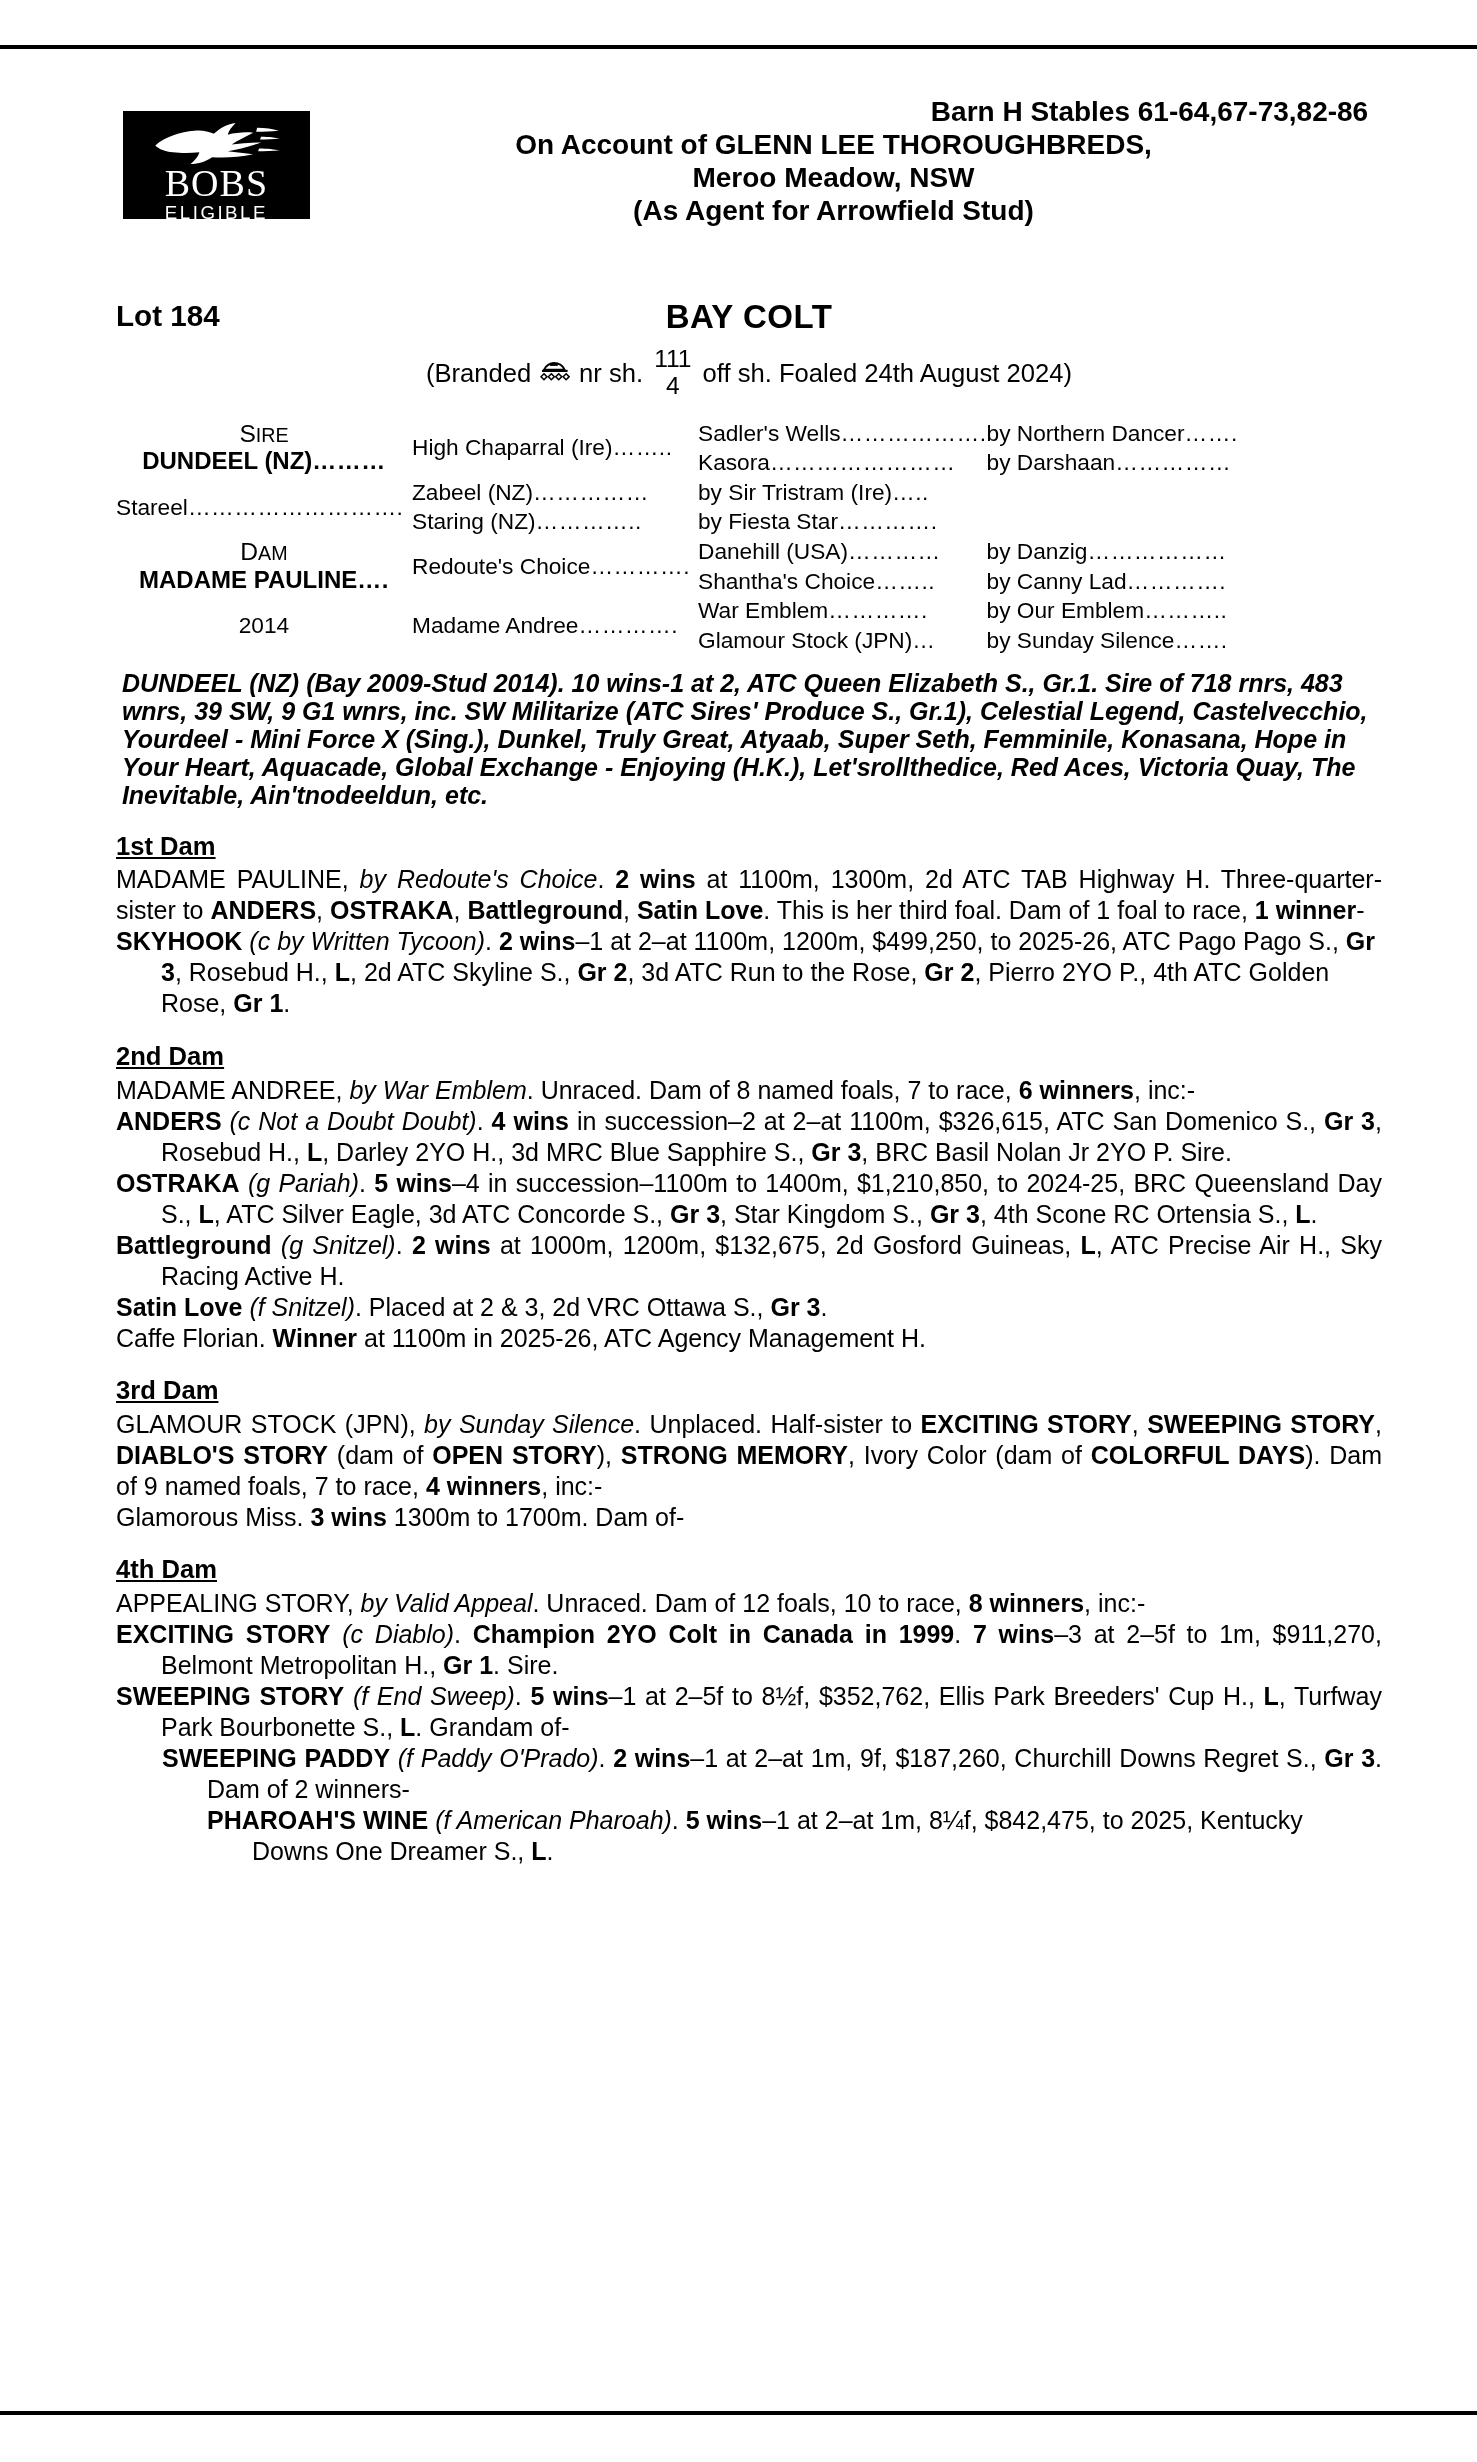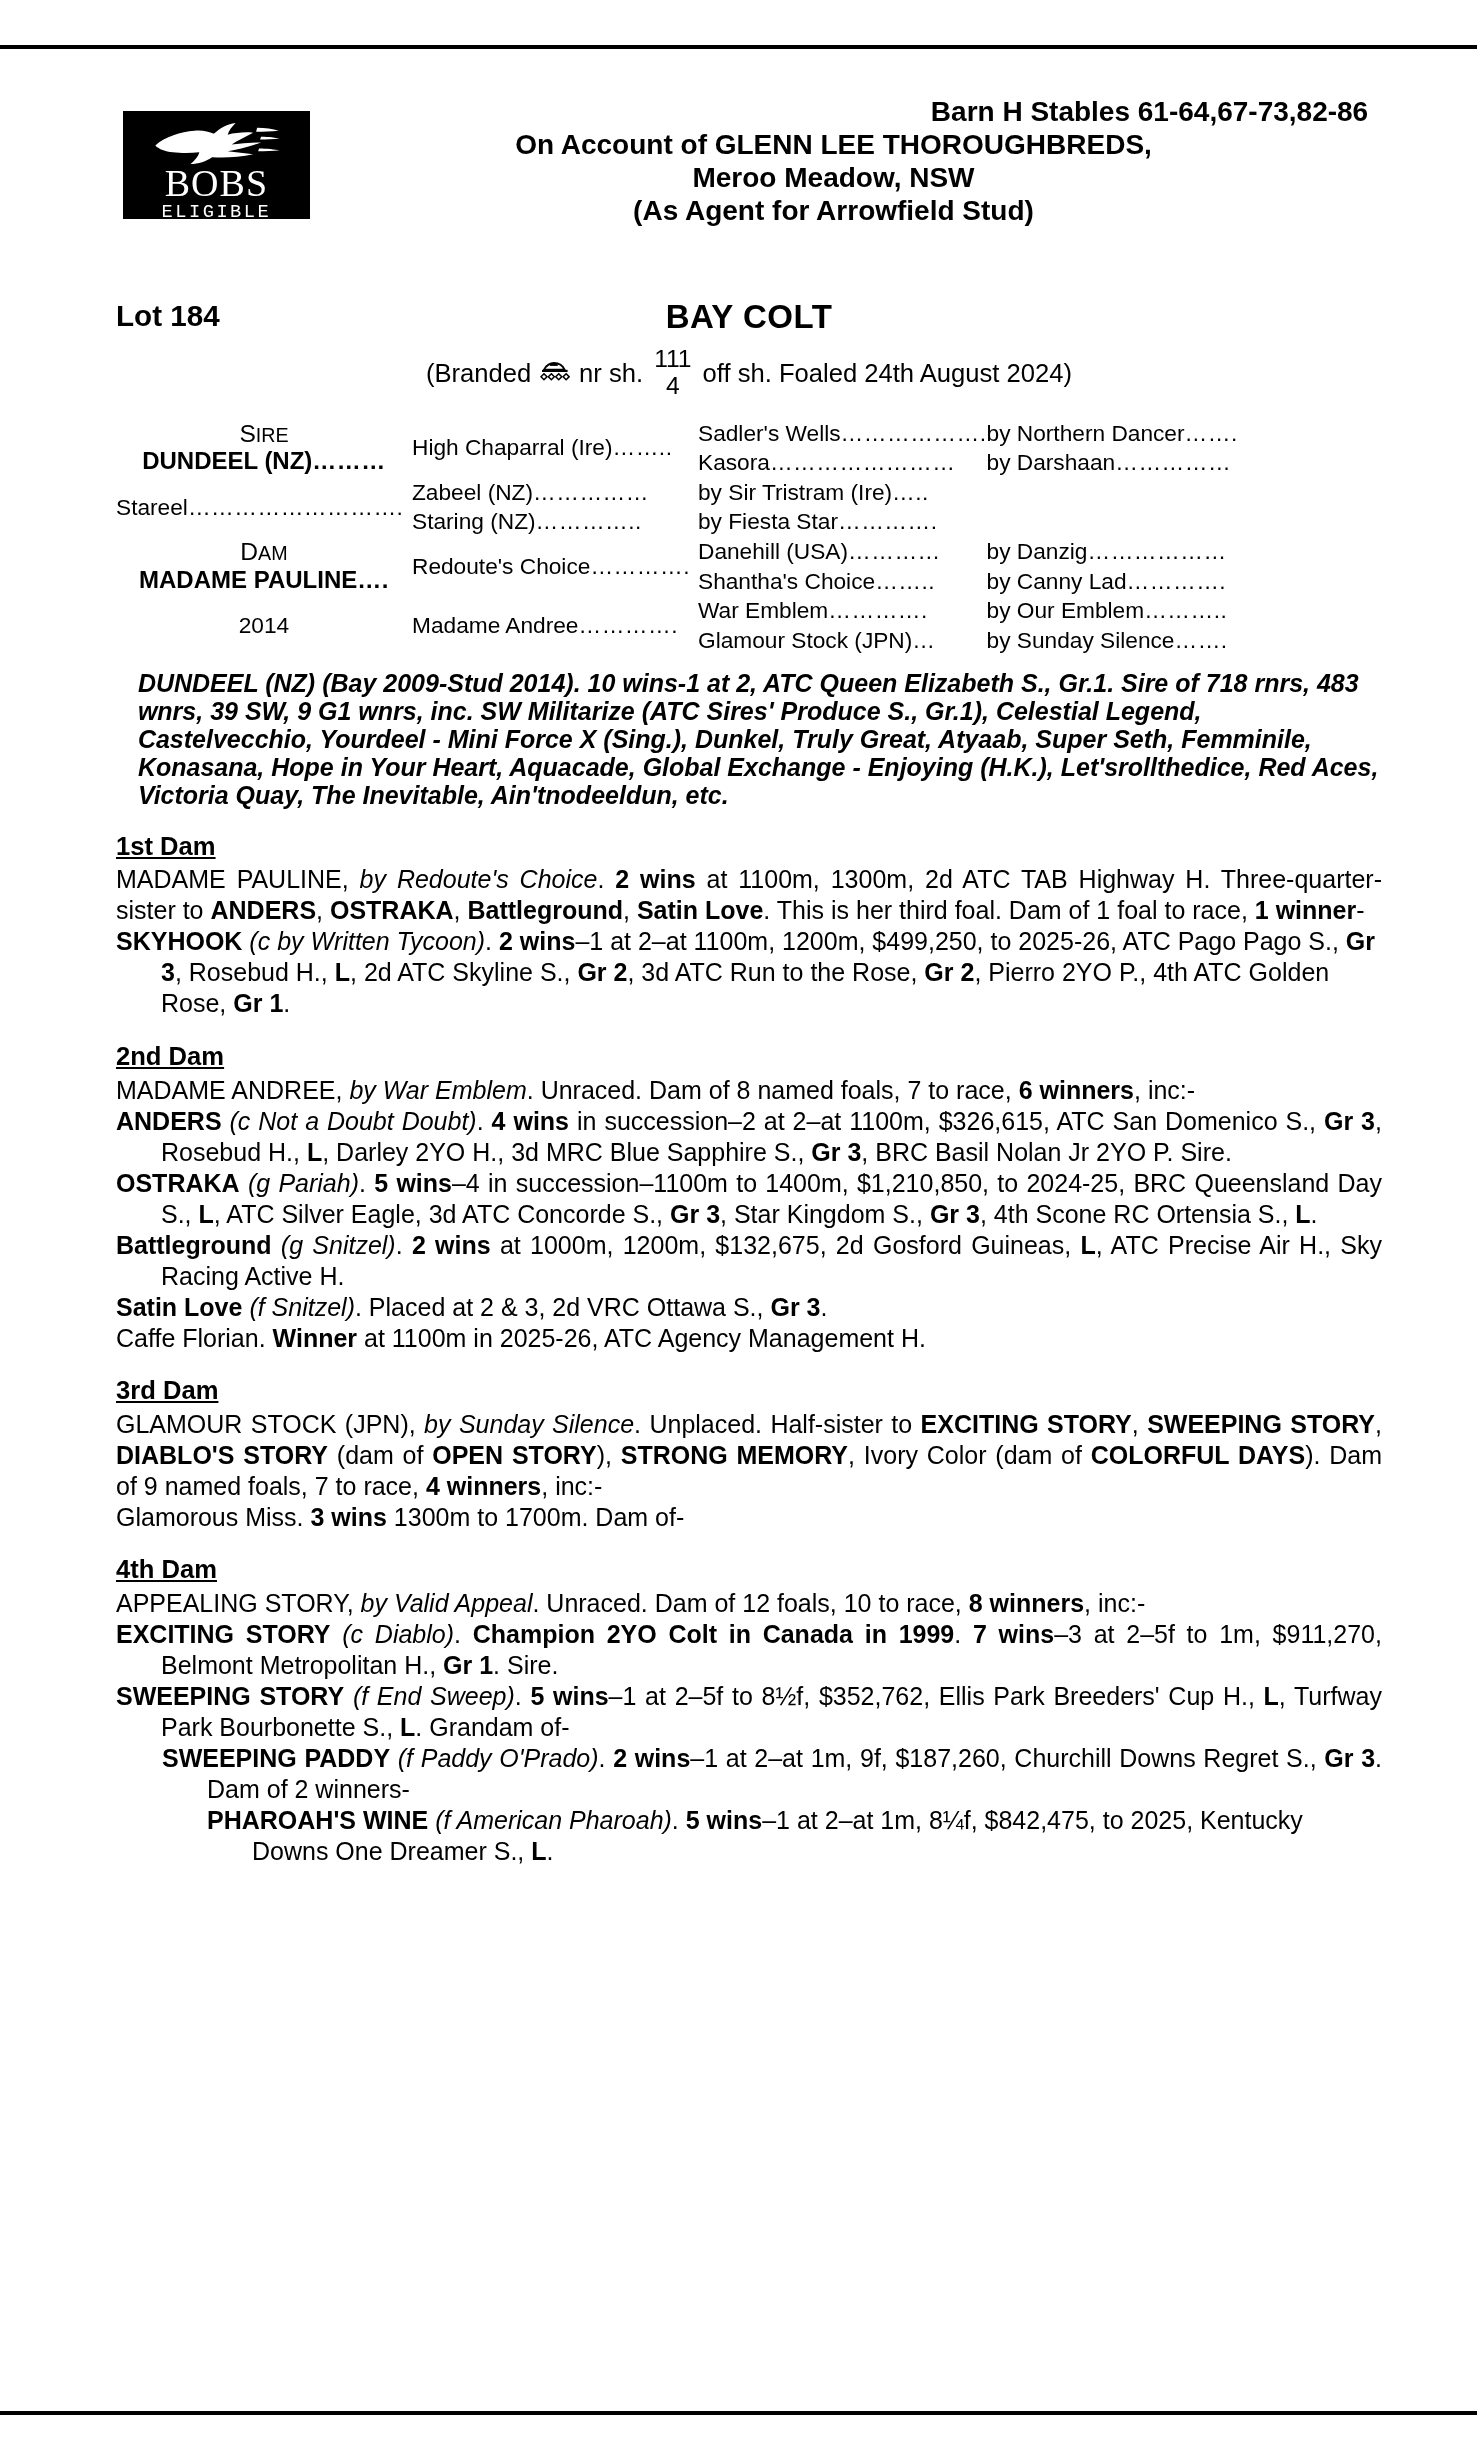--- a/index.html
+++ b/index.html
@@ -60,21 +60,21 @@
   }
   .bobs-name {
     font-family: "Liberation Serif", serif;
     font-size: 38px;
     line-height: 37px;
     letter-spacing: 1px;
     font-weight: 400;
     margin-top: -2px;
   }
   .bobs-sub {
-    font-family: Liberation Mono, monospace;
+    font-family: Liberation Sans, sans-serif;
     font-size: 18.7px;
     line-height: 21.7px;
     letter-spacing: 2.5px;
     font-weight: 400;
   }
 
   .header-lines {
     text-align: center;
     padding-left: 169px;
     font-weight: bold;
@@ -166,21 +166,20 @@
   
   .sire-para {
     margin-top: 13.8px;
     font-weight: bold;
     font-style: italic;
     font-size: 25px;
     line-height: 28px;
     text-align: left;
     padding-left: 5.9px;
     padding-right: 2px;
-    margin-left: 16px;
   }
 
   
   .dam-head {
     font-weight: bold;
     font-size: 25.6px;
     line-height: 31.5px;
     margin-top: 21.7px;
     margin-bottom: 2px;
     text-decoration: underline;

